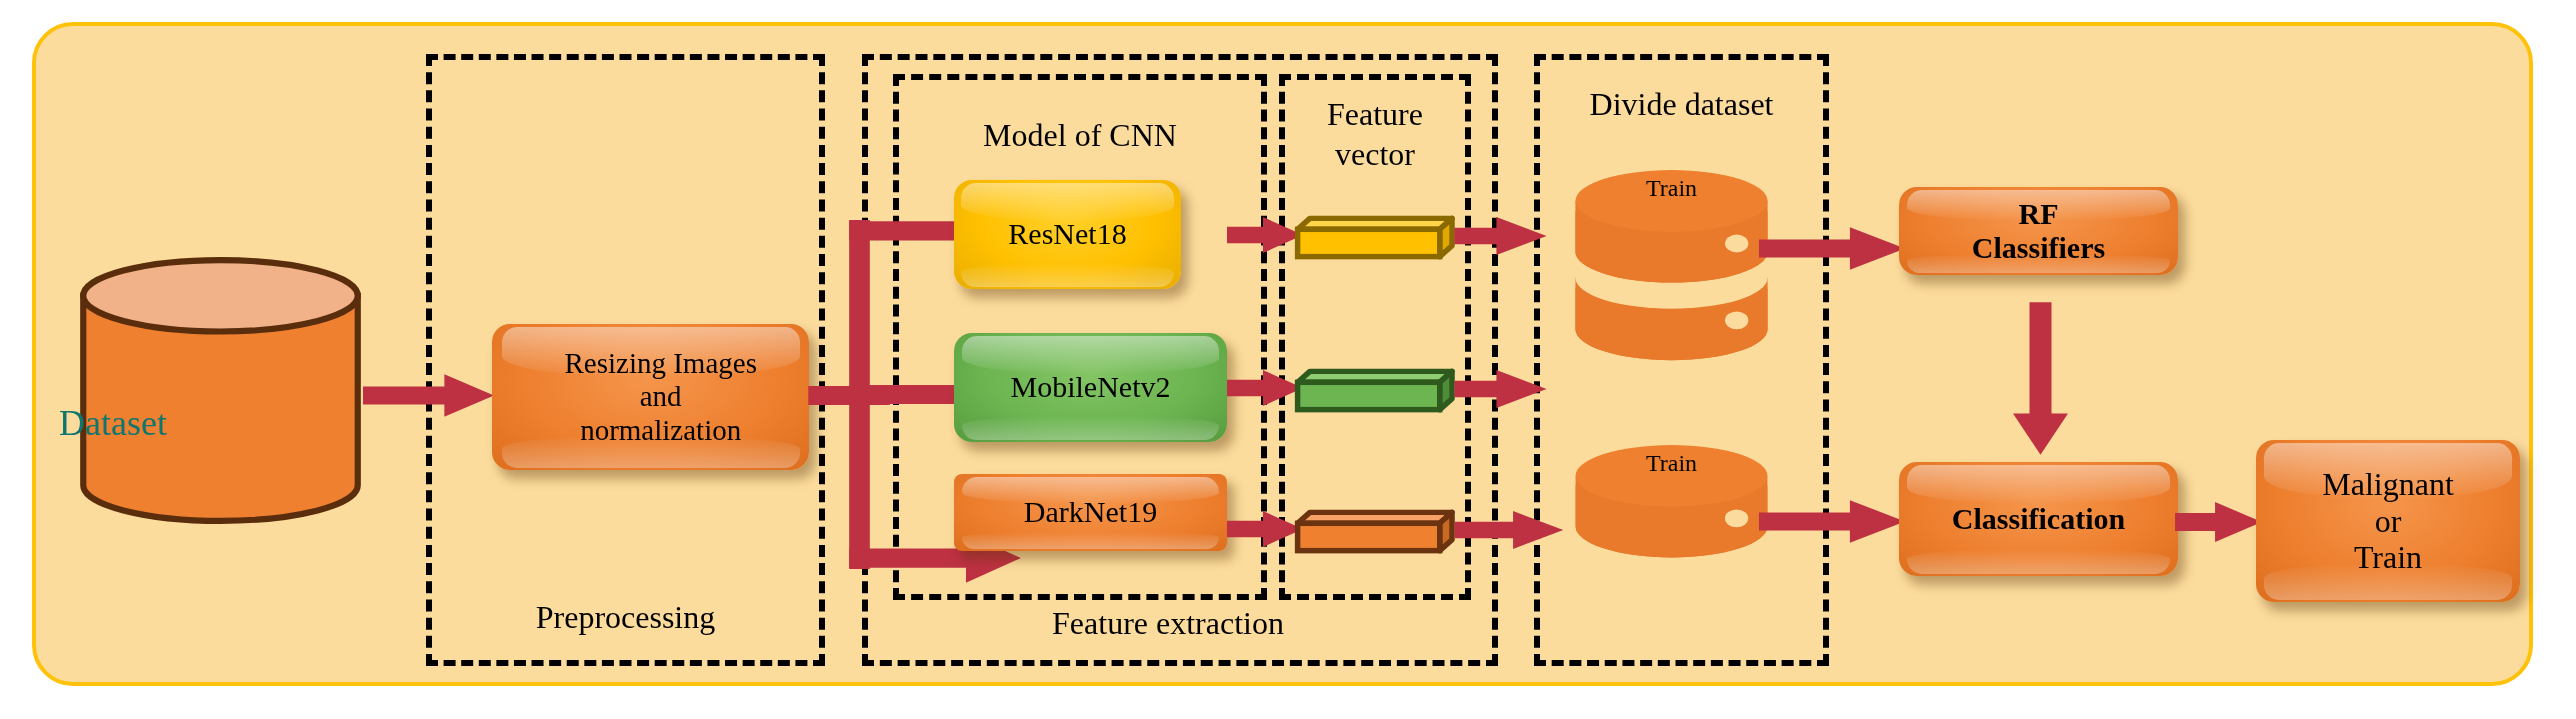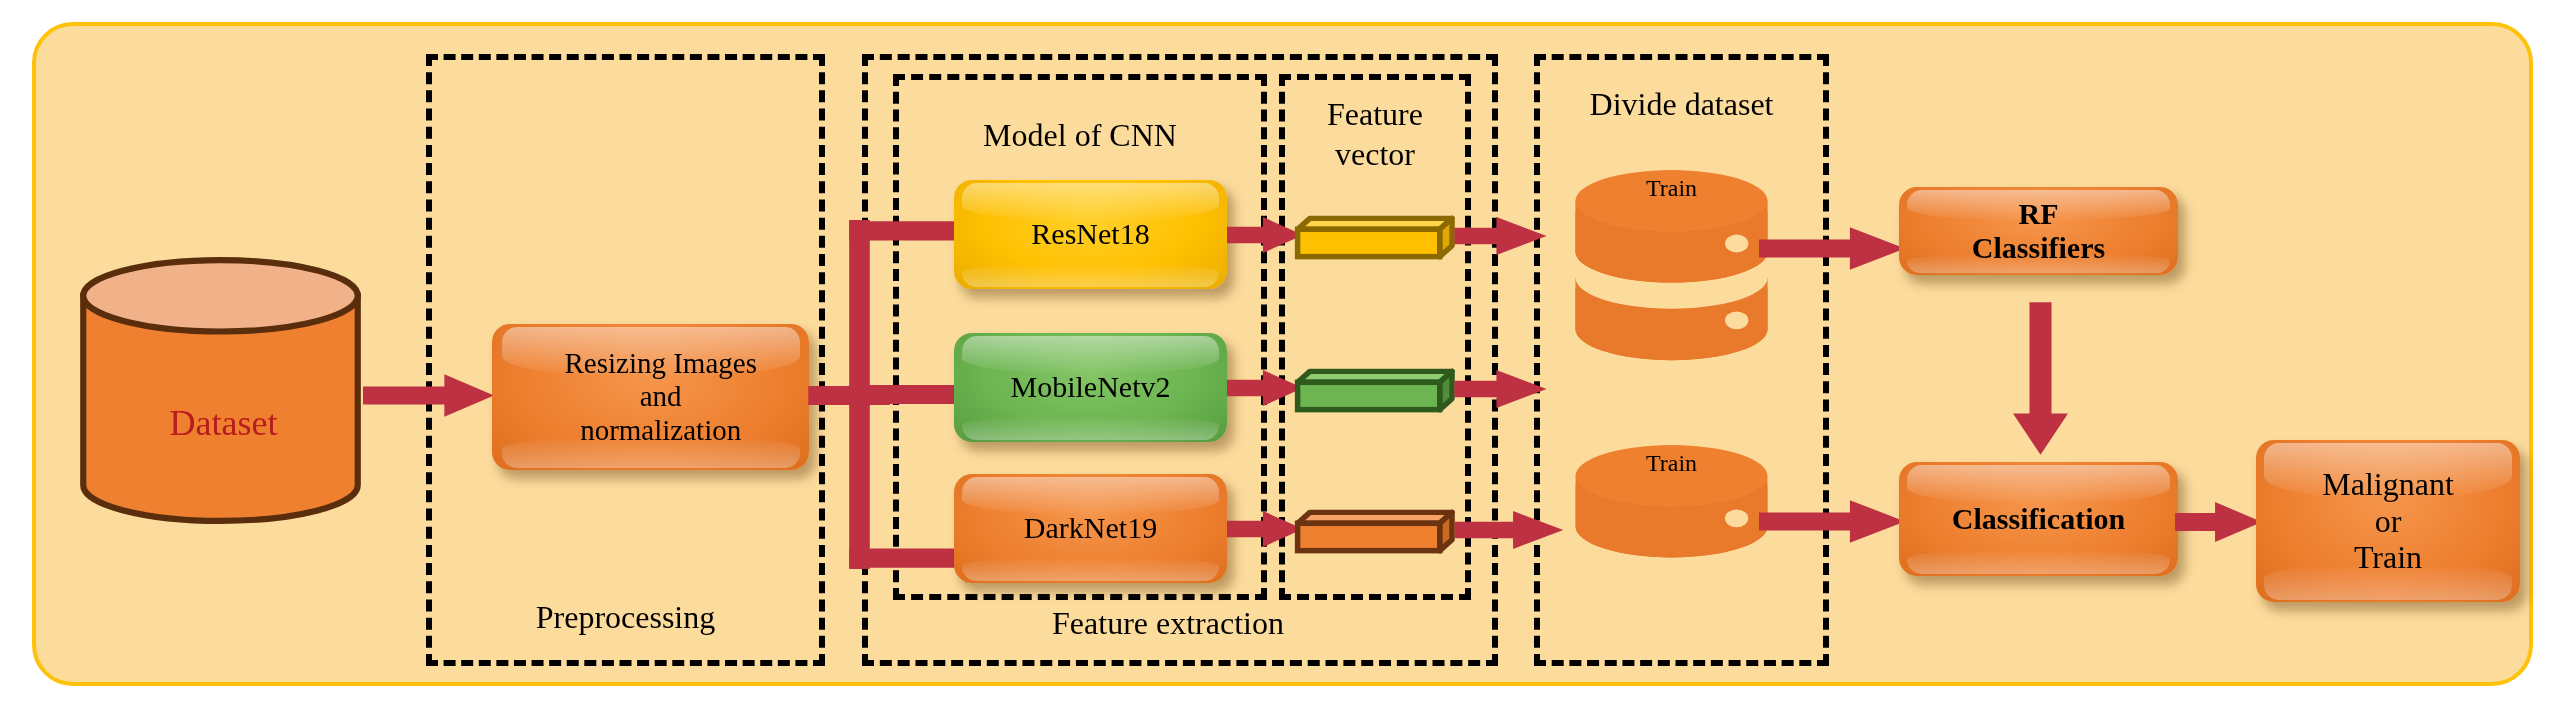--- a/index.html
+++ b/index.html
@@ -157,21 +157,21 @@
   <div class="group-label" style="left:1534px; top:86px; width:295px;">Divide dataset</div>
 
   <div id="dataset-cylinder" style="left:76px; top:256px; width:289px; height:269px;">
     <svg width="289" height="269" viewBox="0 0 420 392" aria-hidden="true">
 
       <path d="M10,58 L10,334 A200,52 0 0 0 410,334 L410,58 Z" fill="#EE8030" stroke="#5A2D0C" stroke-width="9"></path>
 
       <ellipse cx="210" cy="58" rx="200" ry="52" fill="#F1B189" stroke="#5A2D0C" stroke-width="9"></ellipse>
     </svg>
   </div>
-  <div style="position:absolute; left:79px; top:402px; width:289px; text-align:center; font-size:36px; color:#b91c1c;">Dataset</div>
+  <div style="position:absolute; left:59px; top:402px; width:289px; font-size:36px; color:#0f766e;">Dataset</div>
 
   <div class="arrow" style="left:363px; top:374px; width:131px; height:43px;">
     <svg width="131" height="43" viewBox="0 0 190 62">
       <path d="M0,18 L118,18 L118,0 L190,31 L118,62 L118,44 L0,44 Z" fill="#BE3142"></path>
     </svg>
   </div>
 
   <div class="node node-orange" style="left:492px; top:324px; width:317px; height:146px; font-size:29px;padding-left:30px;">
     <span class="inner">
       <span>Resizing Images</span><br>
@@ -192,29 +192,29 @@
       <rect x="0" y="0" width="30" height="508" fill="#BE3142"></rect>
 
       <path d="M0,2 L170,2 L170,-20 L250,16 L170,52 L170,30 L0,30 Z" fill="#BE3142"></path>
 
       <path d="M0,240 L170,240 L170,218 L250,254 L170,290 L170,268 L0,268 Z" fill="#BE3142"></path>
 
       <path d="M0,478 L170,478 L170,456 L250,492 L170,528 L170,506 L0,506 Z" fill="#BE3142"></path>
     </svg>
   </div>
 
-  <div class="node node-yellow" style="left:954px; top:180px; width:273px; height:109px;">
+  <div class="node node-yellow" style="left:954px; top:180px; width:227px; height:109px;">
     <span class="inner">ResNet18</span>
   </div>
 
   <div class="node node-green" style="left:954px; top:333px; width:273px; height:109px;">
     <span class="inner">MobileNetv2</span>
   </div>
 
-  <div class="node node-orange" style="left:954px; top:474px; width:273px; height:109px;">
+  <div class="node node-orange" style="left:954px; top:474px; width:273px; height:77px;border-radius:8px;">
     <span class="inner">DarkNet19</span>
   </div>
 
   <div class="arrow" style="left:1227px; top:217px; width:76px; height:36px;">
     <svg width="76" height="36" viewBox="0 0 110 52">
       <path d="M0,14 L52,14 L52,0 L110,26 L52,52 L52,38 L0,38 Z" fill="#BE3142"></path>
     </svg>
   </div>
   <div class="arrow" style="left:1227px; top:370px; width:76px; height:36px;">
     <svg width="76" height="36" viewBox="0 0 110 52">

